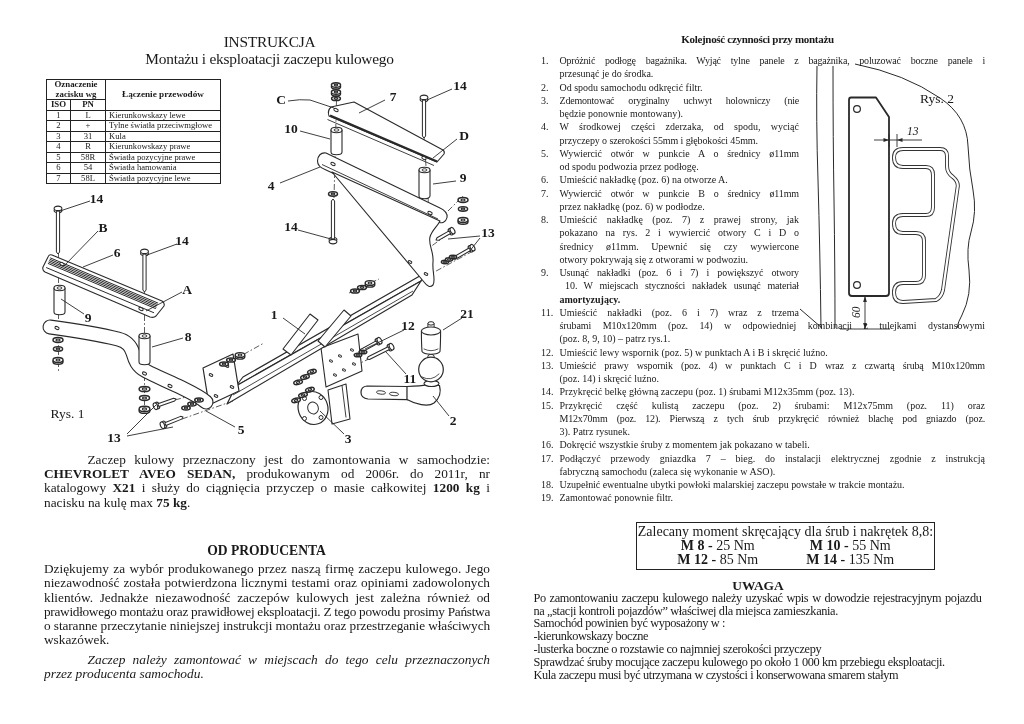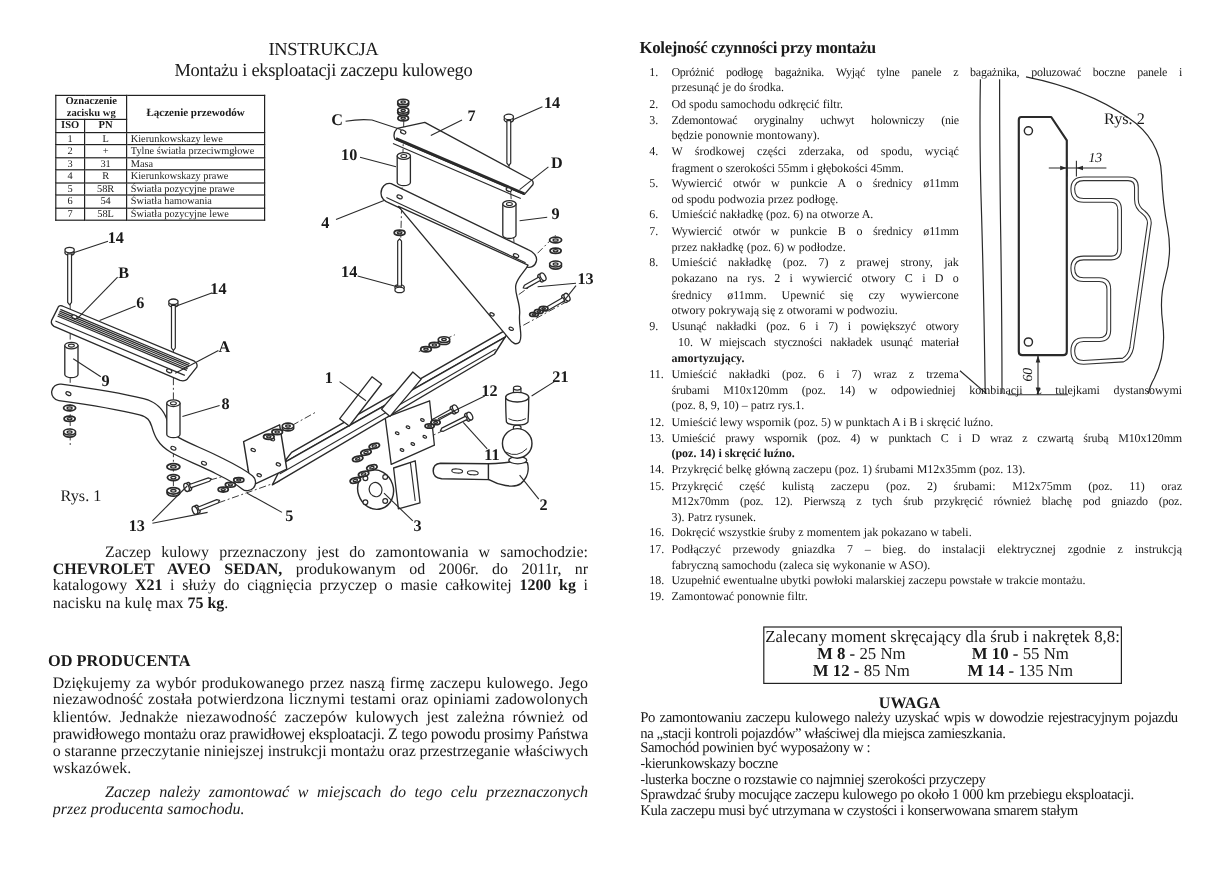--- a/index.html
+++ b/index.html
@@ -40,21 +40,21 @@
           <td>Kierunkowskazy lewe</td>
         </tr>
 <tr>
           <td class="c">2</td>
           <td class="c">+</td>
           <td>Tylne światła przeciwmgłowe</td>
         </tr>
 <tr>
           <td class="c">3</td>
           <td class="c">31</td>
-          <td>Masa</td>
+          <td>Kula</td>
         </tr>
 <tr>
           <td class="c">4</td>
           <td class="c">R</td>
           <td>Kierunkowskazy prawe</td>
         </tr>
 <tr>
           <td class="c">5</td>
           <td class="c">58R</td>
           <td>Światła pozycyjne prawe</td>
@@ -363,61 +363,61 @@
     <polygon points="865,329 863.1,323 866.9,323" fill="#2a2a2a"></polygon>
     <text x="860" y="318" transform="rotate(-90 860 318)" font-family="Liberation Serif" font-size="11.5" font-style="italic" fill="#1a1a1a">60</text>
     <text x="920" y="103" font-family="Liberation Serif" font-size="13.5" fill="#1a1a1a" text-anchor="start">Rys. 2</text>
   </svg>
 <div class="abs" style="left:44px;top:452.8px;width:446.0px;--lh:14.25px;font-size:13.3px">
     <div class="ln" style="text-indent:43.5px;">Zaczep kulowy przeznaczony jest do zamontowania w samochodzie:</div>
     <div class="ln" style=""><b>CHEVROLET AVEO SEDAN,</b> produkowanym od 2006r. do 2011r, nr</div>
     <div class="ln" style="">katalogowy <b>X21</b> i służy do ciągnięcia przyczep o masie całkowitej <b>1200 kg</b> i</div>
     <div class="lp" style="">nacisku na kulę max <b>75 kg</b>.</div>
   </div>
-<div class="abs" style="left:40px;top:543px;width:453px;font-weight:bold;font-size:13.6px">OD PRODUCENTA</div>
+<div class="abs" style="left:40px;top:543px;width:453px;text-align:center;font-weight:bold;font-size:13.6px">OD PRODUCENTA</div>
 <div class="abs" style="left:44px;top:562.1px;width:446.0px;--lh:14.25px;font-size:13.3px">
     <div class="ln" style="">Dziękujemy za wybór produkowanego przez naszą firmę zaczepu kulowego. Jego</div>
     <div class="ln" style="">niezawodność została potwierdzona licznymi testami oraz opiniami zadowolonych</div>
     <div class="ln" style="">klientów. Jednakże niezawodność zaczepów kulowych jest zależna również od</div>
     <div class="ln" style="letter-spacing:-0.299px;">prawidłowego montażu oraz prawidłowej eksploatacji. Z tego powodu prosimy Państwa</div>
     <div class="ln" style="letter-spacing:-0.102px;">o staranne przeczytanie niniejszej instrukcji montażu oraz przestrzeganie właściwych</div>
     <div class="lp" style="">wskazówek.</div>
   </div>
 <div class="abs" style="left:44px;top:652.6px;width:446.0px;--lh:14.1px;font-size:13.4px;font-style:italic">
     <div class="ln" style="text-indent:43.5px;">Zaczep należy zamontować w miejscach do tego celu przeznaczonych</div>
     <div class="lp" style="">przez producenta samochodu.</div>
   </div>
 
-<div class="abs" style="left:533px;top:32.6px;width:449px;font-weight:bold;font-size:14px;letter-spacing:-0.3px">Kolejność czynności przy montażu</div>
+<div class="abs" style="left:533px;top:32.6px;width:449px;text-align:center;font-weight:bold;font-size:11px;letter-spacing:-0.3px">Kolejność czynności przy montażu</div>
 <div class="abs" style="left:541px;top:54.0px;width:444.0px;--lh:13.26px;font-size:10px">
     <div class="ln" style="letter-spacing:-0.199px;"><span class="no">1.</span>Opróżnić podłogę bagażnika. Wyjąć tylne panele z bagażnika, poluzować boczne panele i</div>
     <div class="lp" style="padding-left:18.5px;">przesunąć je do środka.</div>
     <div class="lp" style=""><span class="no">2.</span>Od spodu samochodu odkręcić filtr.</div>
     <div class="ln" style="padding-right:186.0px;letter-spacing:-0.214px;"><span class="no">3.</span>Zdemontować oryginalny uchwyt holowniczy (nie</div>
     <div class="lp" style="padding-left:18.5px;padding-right:186.0px;">będzie ponownie montowany).</div>
     <div class="ln" style="padding-right:186.0px;"><span class="no">4.</span>W środkowej części zderzaka, od spodu, wyciąć</div>
-    <div class="lp" style="padding-left:18.5px;padding-right:186.0px;letter-spacing:-0.100px;">fragment o szerokości 55mm i głębokości 45mm.</div>
+    <div class="lp" style="padding-left:18.5px;padding-right:186.0px;letter-spacing:-0.100px;">przyczepy o szerokości 55mm i głębokości 45mm.</div>
     <div class="ln" style="padding-right:186.0px;letter-spacing:-0.106px;"><span class="no">5.</span>Wywiercić otwór w punkcie A o średnicy ø11mm</div>
     <div class="lp" style="padding-left:18.5px;padding-right:186.0px;">od spodu podwozia przez podłogę.</div>
     <div class="lp" style="padding-right:186.0px;"><span class="no">6.</span>Umieścić nakładkę (poz. 6) na otworze A.</div>
     <div class="ln" style="padding-right:186.0px;letter-spacing:-0.121px;"><span class="no">7.</span>Wywiercić otwór w punkcie B o średnicy ø11mm</div>
     <div class="lp" style="padding-left:18.5px;padding-right:186.0px;">przez nakładkę (poz. 6) w podłodze.</div>
     <div class="ln" style="padding-right:186.0px;"><span class="no">8.</span>Umieścić nakładkę (poz. 7) z prawej strony, jak</div>
     <div class="ln" style="padding-left:18.5px;padding-right:186.0px;">pokazano na rys. 2 i wywiercić otwory C i D o</div>
     <div class="ln" style="padding-left:18.5px;padding-right:186.0px;">średnicy ø11mm. Upewnić się czy wywiercone</div>
     <div class="lp" style="padding-left:18.5px;padding-right:186.0px;">otwory pokrywają się z otworami w podwoziu.</div>
     <div class="ln" style="padding-right:186.0px;letter-spacing:-0.122px;"><span class="no">9.</span>Usunąć nakładki (poz. 6 i 7) i powiększyć otwory</div>
     <div class="ln" style="padding-right:186.0px;letter-spacing:-0.148px;margin-left:24px;"><span class="no">10.</span>W miejscach styczności nakładek usunąć materiał</div>
     <div class="lp" style="padding-left:18.5px;padding-right:186.0px;font-weight:bold;">amortyzujący.</div>
     <div class="ln" style="padding-right:186.0px;"><span class="no">11.</span>Umieścić nakładki (poz. 6 i 7) wraz z trzema</div>
     <div class="ln" style="padding-left:18.5px;letter-spacing:-0.060px;">śrubami M10x120mm (poz. 14) w odpowiedniej kombinacji z tulejkami dystansowymi</div>
     <div class="lp" style="padding-left:18.5px;">(poz. 8, 9, 10) – patrz rys.1.</div>
     <div class="lp" style=""><span class="no">12.</span>Umieścić lewy wspornik (poz. 5) w punktach A i B i skręcić luźno.</div>
     <div class="ln" style="letter-spacing:-0.147px;"><span class="no">13.</span>Umieścić prawy wspornik (poz. 4) w punktach C i D wraz z czwartą śrubą M10x120mm</div>
-    <div class="lp" style="padding-left:18.5px;font-weight:bold;">(poz. 14) i skręcić luźno.</div>
+    <div class="lp" style="padding-left:18.5px;">(poz. 14) i skręcić luźno.</div>
     <div class="lp" style=""><span class="no">14.</span>Przykręcić belkę główną zaczepu (poz. 1) śrubami M12x35mm (poz. 13).</div>
     <div class="ln" style=""><span class="no">15.</span>Przykręcić część kulistą zaczepu (poz. 2) śrubami: M12x75mm (poz. 11) oraz</div>
     <div class="ln" style="padding-left:18.5px;letter-spacing:-0.180px;">M12x70mm (poz. 12). Pierwszą z tych śrub przykręcić również blachę pod gniazdo (poz.</div>
     <div class="lp" style="padding-left:18.5px;">3). Patrz rysunek.</div>
     <div class="lp" style=""><span class="no">16.</span>Dokręcić wszystkie śruby z momentem jak pokazano w tabeli.</div>
     <div class="ln" style=""><span class="no">17.</span>Podłączyć przewody gniazdka 7 – bieg. do instalacji elektrycznej zgodnie z instrukcją</div>
     <div class="lp" style="padding-left:18.5px;">fabryczną samochodu (zaleca się wykonanie w ASO).</div>
     <div class="lp" style="letter-spacing:-0.039px;"><span class="no">18.</span>Uzupełnić ewentualne ubytki powłoki malarskiej zaczepu powstałe w trakcie montażu.</div>
     <div class="lp" style=""><span class="no">19.</span>Zamontować ponownie filtr.</div>
   </div>

